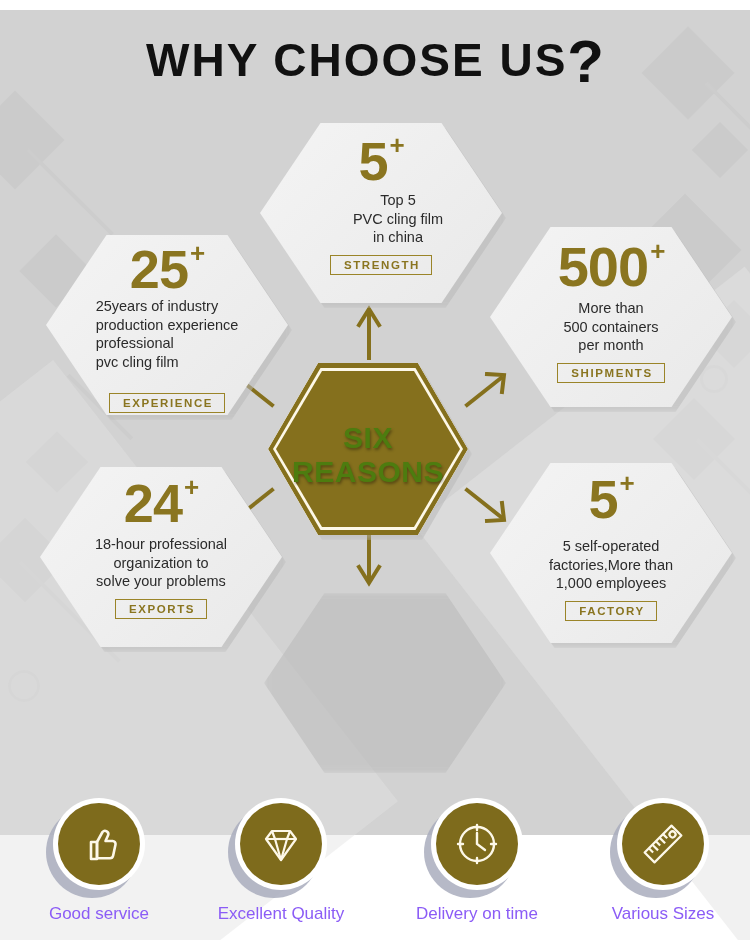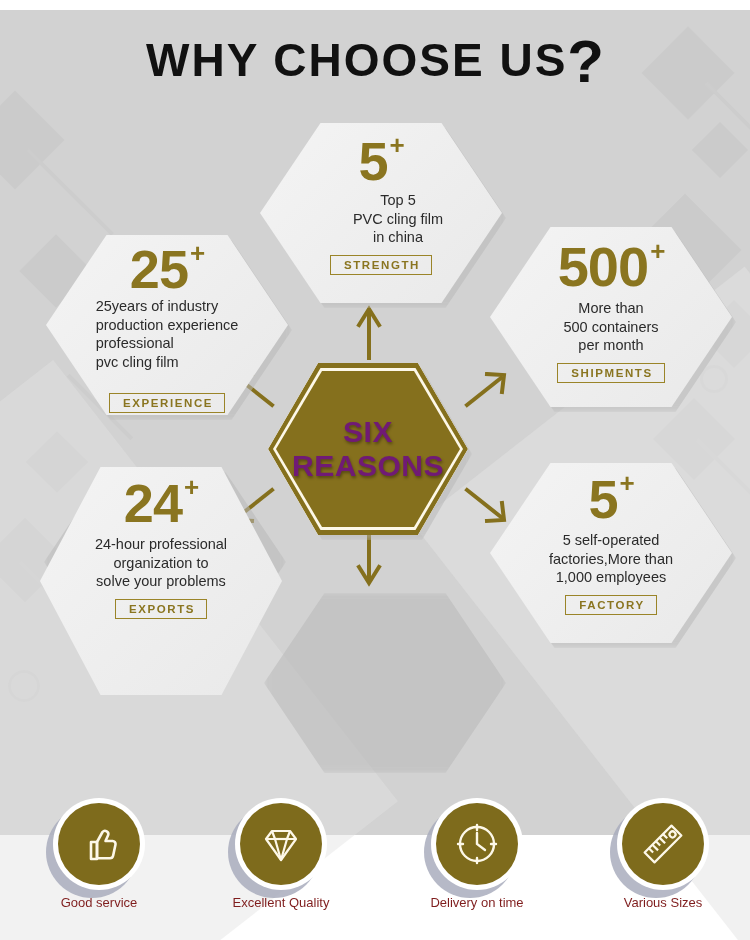--- a/index.html
+++ b/index.html
@@ -74,23 +74,24 @@
     background:#fdf8e8;
   }
   .hex-center-fill{
     position:absolute;
     -webkit-clip-path:polygon(25% 0%,75% 0%,100% 50%,75% 100%,25% 100%,0% 50%);
     clip-path:polygon(25% 0%,75% 0%,100% 50%,75% 100%,25% 100%,0% 50%);
     background:#85701d;
   }
   .center-label{
     position:absolute;inset:0;display:flex;align-items:center;justify-content:center;
-    color:#701a75;font-weight:bold;font-size:30px;line-height:1.12;text-align:center;
+    color:#4d7c0f;font-weight:bold;font-size:30px;line-height:1.12;text-align:center;
     letter-spacing:.5px;white-space:pre-line;
     text-shadow:1px 2px 3px rgba(0,0,0,.35);
+    margin-top:6px;
   }
 
   
   .arrow{position:absolute;}
 
   
   .feature{position:absolute;width:170px;text-align:center;}
   .circle-wrap{position:relative;width:92px;height:92px;margin:0 auto;}
   .circ-shadow{
     position:absolute;left:-7px;top:8px;width:92px;height:92px;border-radius:50%;
@@ -98,21 +99,21 @@
   }
   .circ-ring{
     position:absolute;left:0;top:0;width:92px;height:92px;border-radius:50%;
     background:#ffffff;
   }
   .circ{
     position:absolute;left:5px;top:5px;width:82px;height:82px;border-radius:50%;
     background:#7e6b1c;display:flex;align-items:center;justify-content:center;
   }
   .feature-label{
-    margin-top:5px;font-size:13px;color:#7f1d1d;white-space:nowrap;
+    margin-top:14px;font-size:17px;color:#8b5cf6;white-space:nowrap;
   }
 </style>
 </head>
 <body>
 
 <div id="stage">
 
   <div class="bg-top"></div>
   <div class="bg-bottom"></div>
   <div class="bg-white-strip"></div>
@@ -204,39 +205,39 @@
         <span>500</span><span class="plus">+</span>
       </div>
       <div class="desc" style="margin-top:6px;">More than
 500 containers
 per month</div>
       <div class="badge" style="margin-top:8px;">SHIPMENTS</div>
     </div>
   </div>
 
   <div class="hex-shadow" style="left:44px;top:472px;width:242px;height:180px;"></div>
-  <div class="hex" style="left:40px;top:467px;width:242px;height:228px;">
+  <div class="hex" style="left:40px;top:467px;width:242px;height:180px;">
     <div class="hex-inner" style="padding-top:8px;">
       <div class="num">
         <span>24</span><span class="plus">+</span>
       </div>
-      <div class="desc" style="margin-top:6px;">24-hour professional
+      <div class="desc" style="margin-top:6px;">18-hour professional
 organization to
 solve your problems</div>
       <div class="badge" style="margin-top:8px;">EXPORTS</div>
     </div>
   </div>
 
   <div class="hex-shadow" style="left:494px;top:468px;width:242px;height:180px;"></div>
   <div class="hex" style="left:490px;top:463px;width:242px;height:180px;">
     <div class="hex-inner" style="padding-top:8px;">
       <div class="num">
         <span>5</span><span class="plus">+</span>
       </div>
-      <div class="desc" style="margin-top:6px;">5 self-operated
+      <div class="desc" style="margin-top:12px;">5 self-operated
 factories,More than
 1,000 employees</div>
       <div class="badge" style="margin-top:8px;">FACTORY</div>
     </div>
   </div>
 
   <div class="hex-shadow" style="left:264px;top:593px;width:242px;height:180px;"></div>
 
   <div class="hex-shadow" style="left:272px;top:368px;width:200px;height:172px;"></div>
   <div class="hex-center-ring" style="left:268px;top:363px;width:200px;height:172px;">

